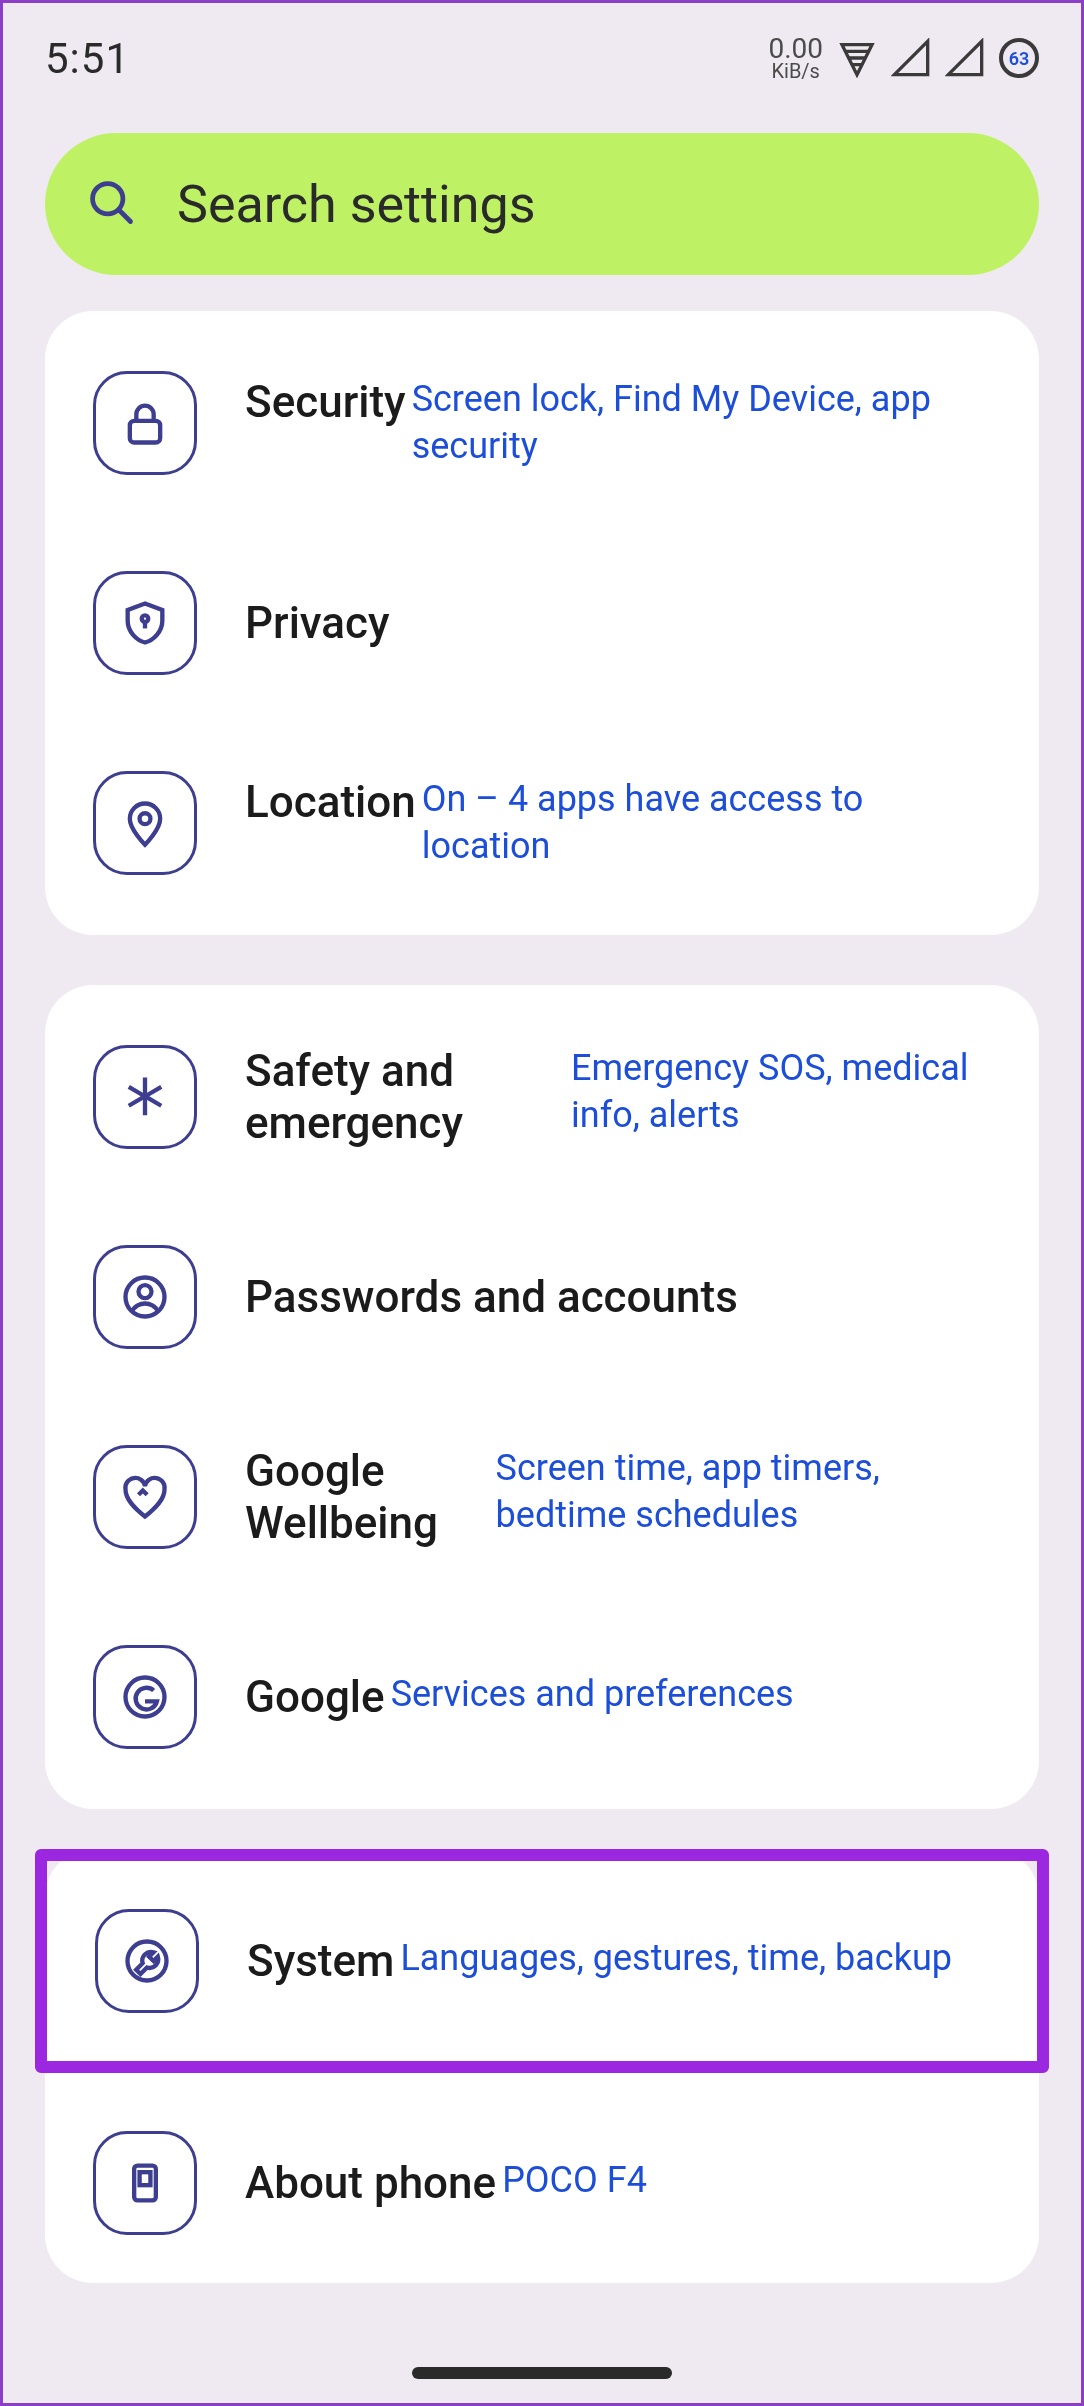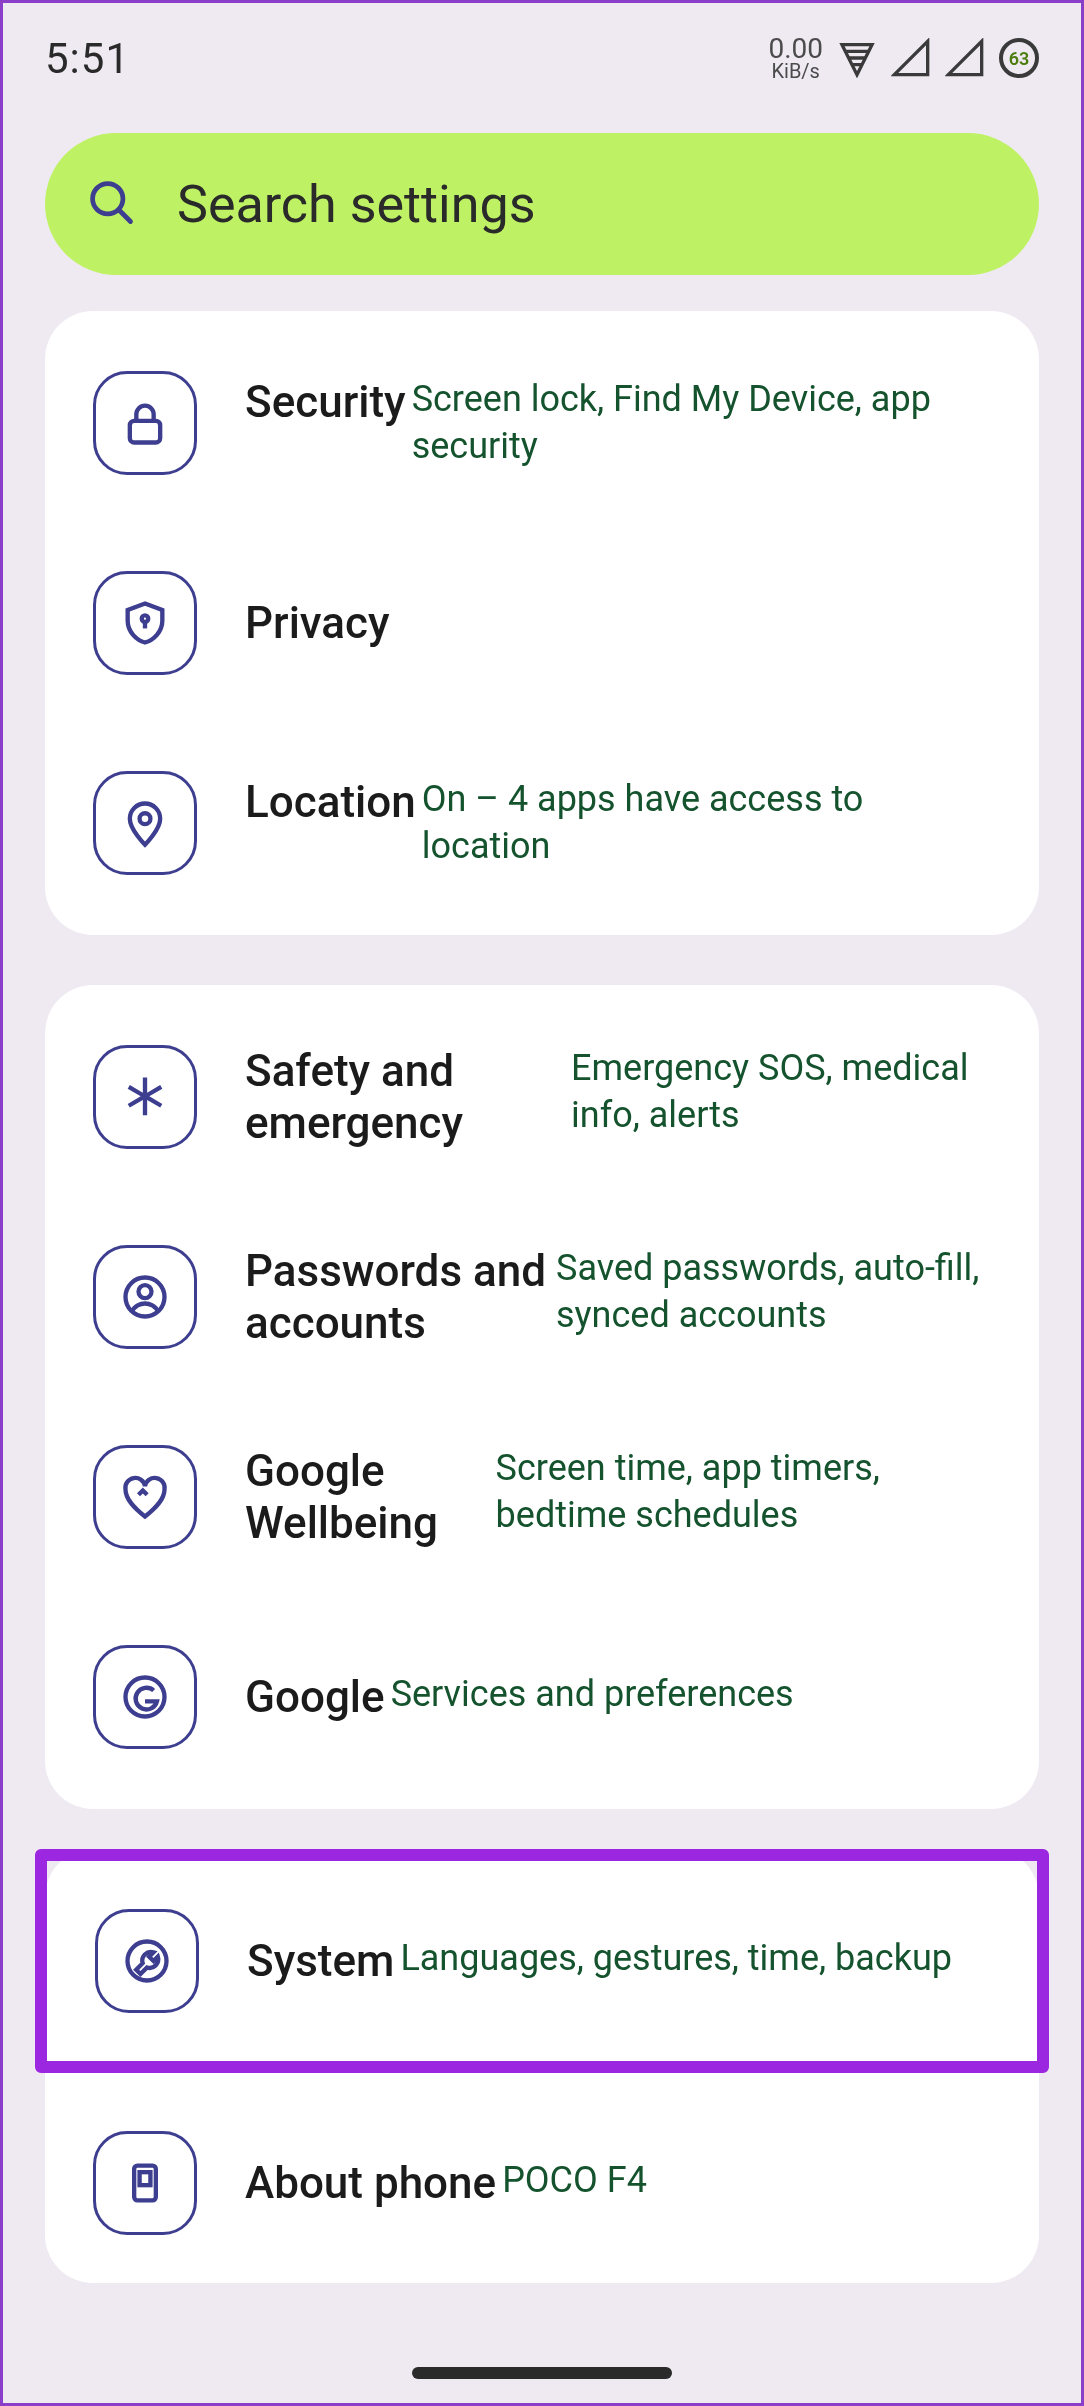--- a/index.html
+++ b/index.html
@@ -71,21 +71,21 @@
   .squircle {
     width: 104px; height: 104px;
     border: 3px solid #3d3e8f;
     border-radius: 34px;
     display:flex; align-items:center; justify-content:center;
     flex-shrink: 0;
   }
   .squircle svg { width: 52px; height: 52px; }
   .row-text { display:flex; gap: 6px; }
   .row-title { font-size: 44px; color:#1b1b1b; font-weight: 500; }
-  .row-sub   { font-size: 36px; color:#14532d; font-weight: 400; line-height:1.3; }
+  .row-sub   { font-size: 36px; color:#1d4ed8; font-weight: 400; line-height:1.3; }
 
   
   .highlight-box {
     border: 12px solid #9c27e0;
     border-radius: 6px;
     margin: -10px -10px 10px -10px;
   }
 
   
   .nav-pill {
@@ -99,21 +99,21 @@
   }
 
   
   .st-icon { width: 40px; height: 40px; display:flex; align-items:center; justify-content:center; }
   .st-icon svg { width: 100%; height: 100%; }
   .bat-circle {
     width: 40px; height: 40px;
     border-radius: 50%;
     border: 4px solid #3a3a3a;
     display:flex; align-items:center; justify-content:center;
-    font-size: 18px; font-weight:600; color:#4d7c0f;
+    font-size: 18px; font-weight:600; color:#1d4ed8;
   }
 </style>
 </head>
 <body>
 
 <div class="status-bar">
   <div class="status-left">5:51</div>
   <div class="status-right">
     <div class="net-speed">
       <span class="val">0.00</span>
@@ -205,21 +205,20 @@
     <div class="row">
       <div class="squircle">
         <svg viewBox="0 0 24 24" fill="none" stroke="#3d3e8f" stroke-width="2">
             <circle cx="12" cy="12" r="9"></circle>
             <circle cx="12" cy="9.5" r="3"></circle>
             <path d="M6 19 c1 -3 4 -4 6 -4 s5 1 6 4"></path>
           </svg>
       </div>
       <div class="row-text">
         <span class="row-title">Passwords and accounts</span>
-        <span class="row-sub">Saved passwords, auto-fill, synced accounts</span>
       </div>
     </div>
     <div class="row">
       <div class="squircle">
         <svg viewBox="0 0 24 24" fill="none" stroke="#3d3e8f" stroke-width="2">
             <path d="M12 21 C7 17 3 13 3 8.5 A4.5 4.5 0 0 1 12 7 A4.5 4.5 0 0 1 21 8.5 C21 13 17 17 12 21 Z"></path>
             <path d="M9 11 l2 -2 2 2"></path>
           </svg>
       </div>
       <div class="row-text">

